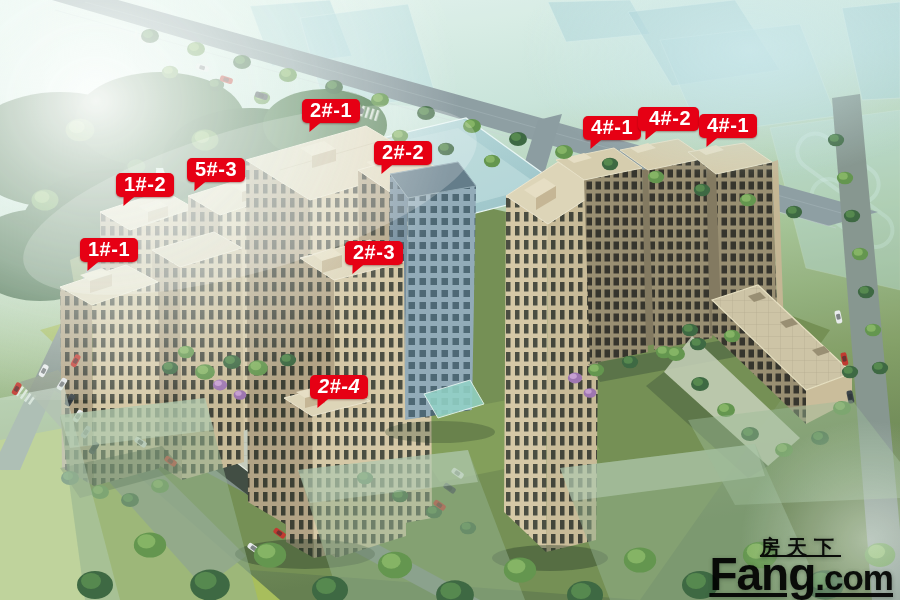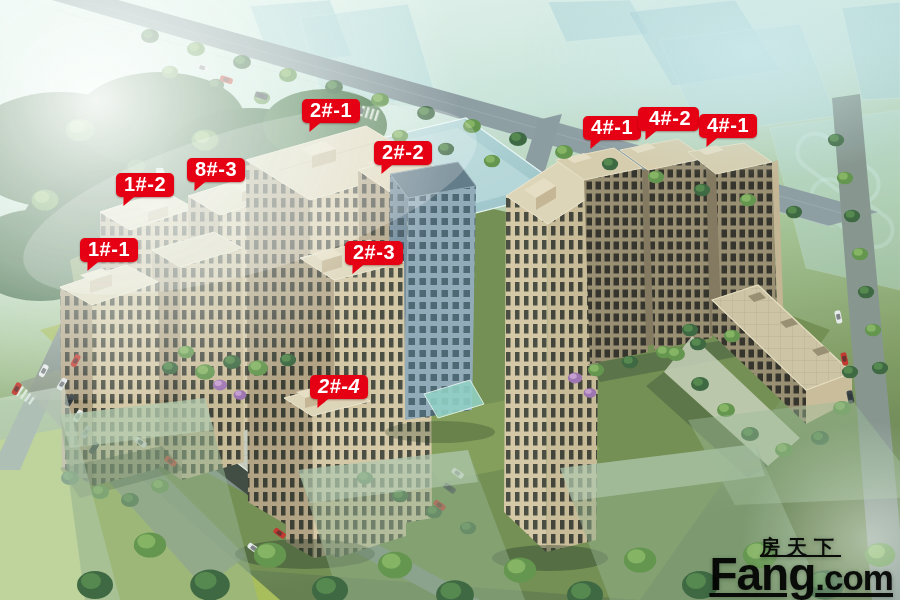--- a/index.html
+++ b/index.html
@@ -449,21 +449,21 @@
   <ellipse cx="250" cy="200" rx="235" ry="72" fill="#ffffff" opacity="0.22" transform="rotate(-16 250 200)"></ellipse>
   <rect x="520" y="-80" width="460" height="260" fill="url(#g-fogTR)"></rect>
   <rect x="740" y="420" width="260" height="240" fill="url(#g-fogBR)"></rect>
   <rect x="0" y="0" width="900" height="600" fill="#eef6f0" opacity="0.05"></rect>
 </g>
 </svg>
 
 <div id="labels-layer">
       <div class="bubble" style="left: 80px; top: 238px;">1#-1</div>
       <div class="bubble" style="left: 116px; top: 173px;">1#-2</div>
-      <div class="bubble" style="left: 187px; top: 158px;">8#-3</div>
+      <div class="bubble" style="left: 187px; top: 158px;">5#-3</div>
       <div class="bubble" style="left: 302px; top: 99px;">2#-1</div>
       <div class="bubble" style="left: 374px; top: 141px;">2#-2</div>
       <div class="bubble" style="left: 345px; top: 241px;">2#-3</div>
       <div class="bubble" style="left: 310px; top: 375px; font-style: italic;">2#-4</div>
       <div class="bubble" style="left: 583px; top: 116px;">4#-1</div>
       <div class="bubble" style="left: 638px; top: 107px; padding-left: 11px;">4#-2</div>
       <div class="bubble" style="left: 699px; top: 114px;">4#-1</div>
     </div>
 
 <div class="watermark">

